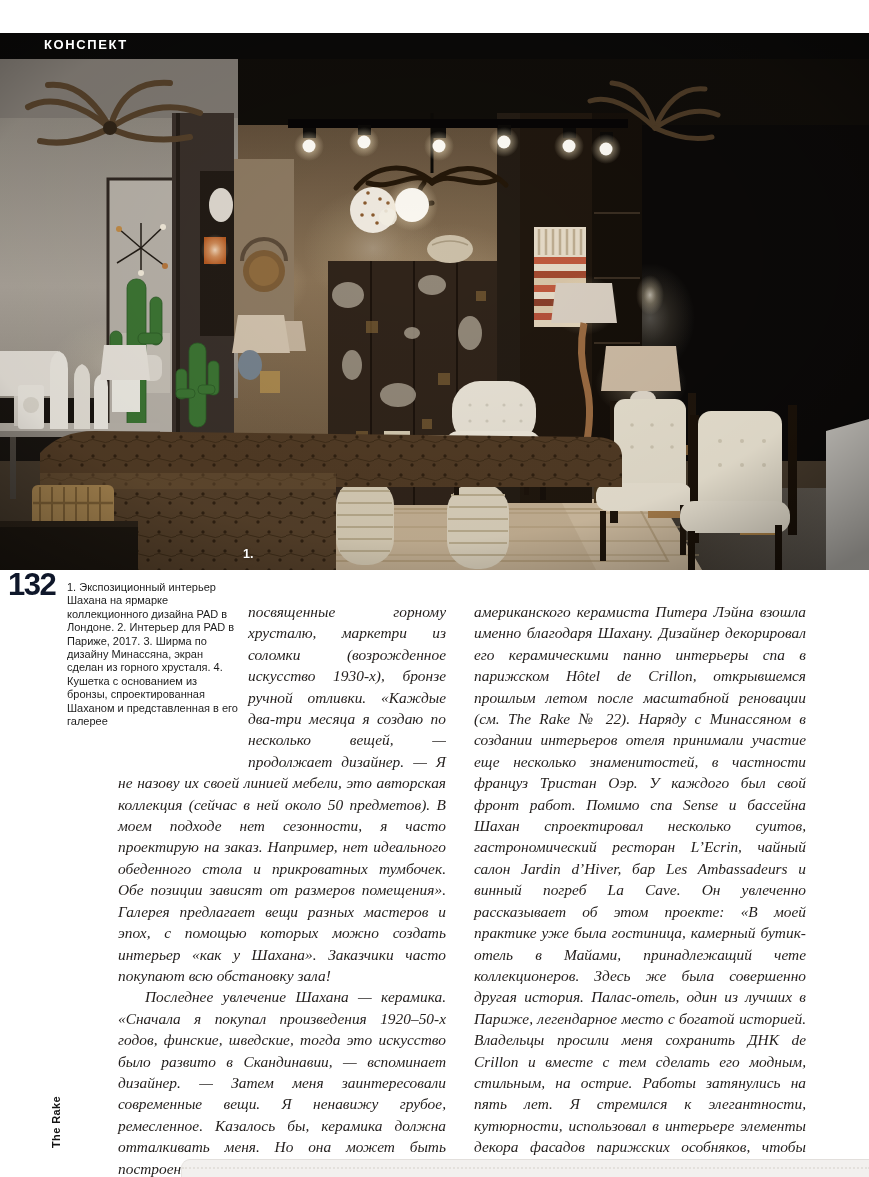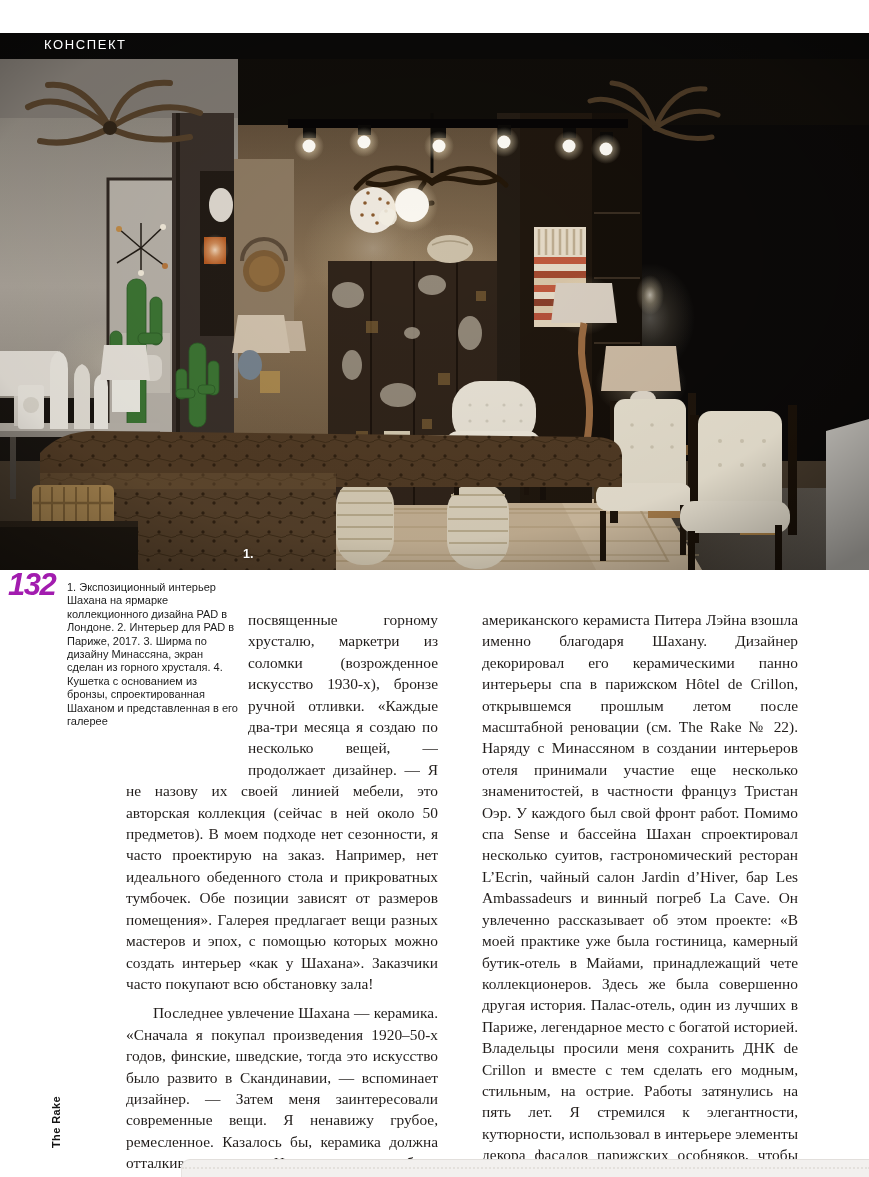--- a/index.html
+++ b/index.html
@@ -7,42 +7,42 @@
     width:869px;height:1177px;position:relative;overflow:hidden;
     background:#ffffff;font-family:"Liberation Sans",sans-serif;color:#1e1a18;
   }
   .photo{
     position:absolute;left:0;top:33px;width:869px;height:537px;
     overflow:hidden;background:#17120d;
   }
   .photo svg{display:block;}
   .kicker{
     position:absolute;left:44px;top:37px;color:#ffffff;
-    font-size:13px;font-weight:normal;letter-spacing:1.6px;
+    font-size:13px;font-weight:bold;letter-spacing:1.6px;
   }
   .photo-num{
     position:absolute;left:243px;top:547px;color:#ffffff;
     font-weight:bold;font-size:12.5px;text-shadow:0 0 3px rgba(0,0,0,.4);
   }
   .pagenum{
     position:absolute;left:8px;top:569px;font-size:31px;font-weight:bold;
-    letter-spacing:-1.5px;color:#a21caf;line-height:1;font-style:italic;
+    letter-spacing:-1.5px;color:#0f172a;line-height:1;
   }
   .caption{
     position:absolute;left:67px;top:581px;width:172px;
     font-size:11px;line-height:13.4px;font-weight:normal;color:#1c1c1c;
   }
   .col{
     position:absolute;top:601px;
     font-family:"Liberation Serif",serif;font-size:15.4px;line-height:21.4px;
     color:#211d1b;text-align:justify;
   }
   .col1{left:118px;width:328px;}
   .col2{left:474px;width:332px;}
-  .col p{margin:8px;padding:0;}
+  .col p{margin:0;padding:0;font-style:italic;}
   .col p + p{text-indent:27px;}
   .spacer{float:left;width:130px;height:171px;}
   .vert{
     position:absolute;left:50px;top:1148px;
     transform:rotate(-90deg);transform-origin:0 0;
     font-size:11px;font-weight:bold;letter-spacing:.4px;color:#131313;
     white-space:nowrap;
   }
   .next-edge{
     position:absolute;left:181px;top:1159px;width:688px;height:18px;

